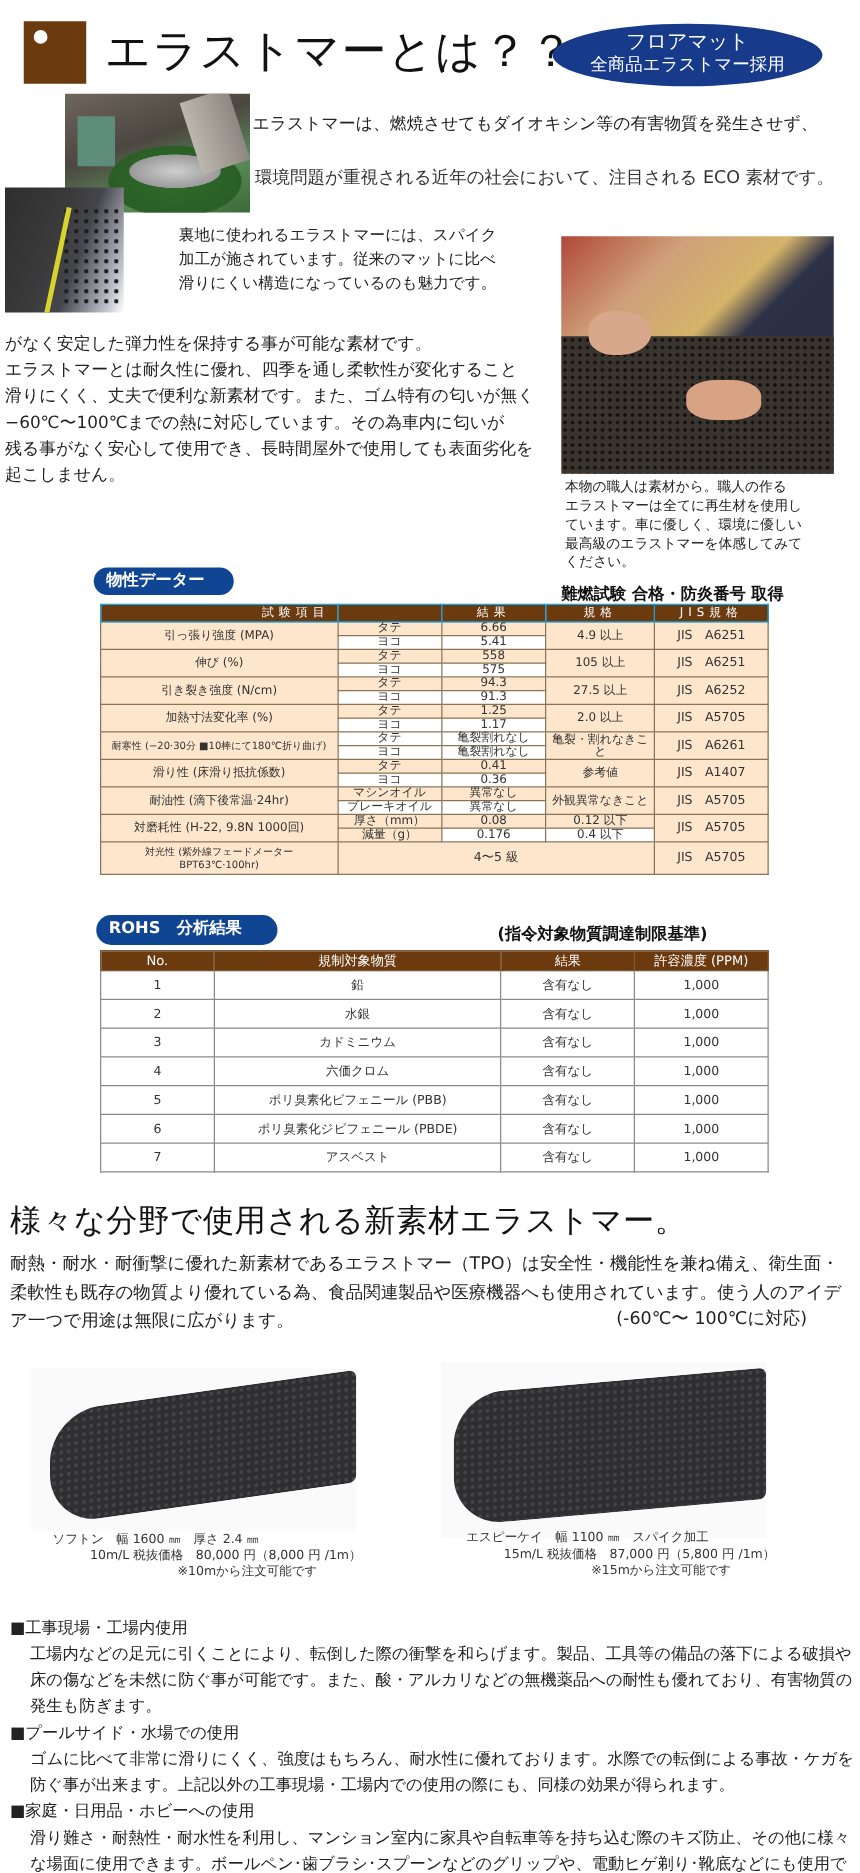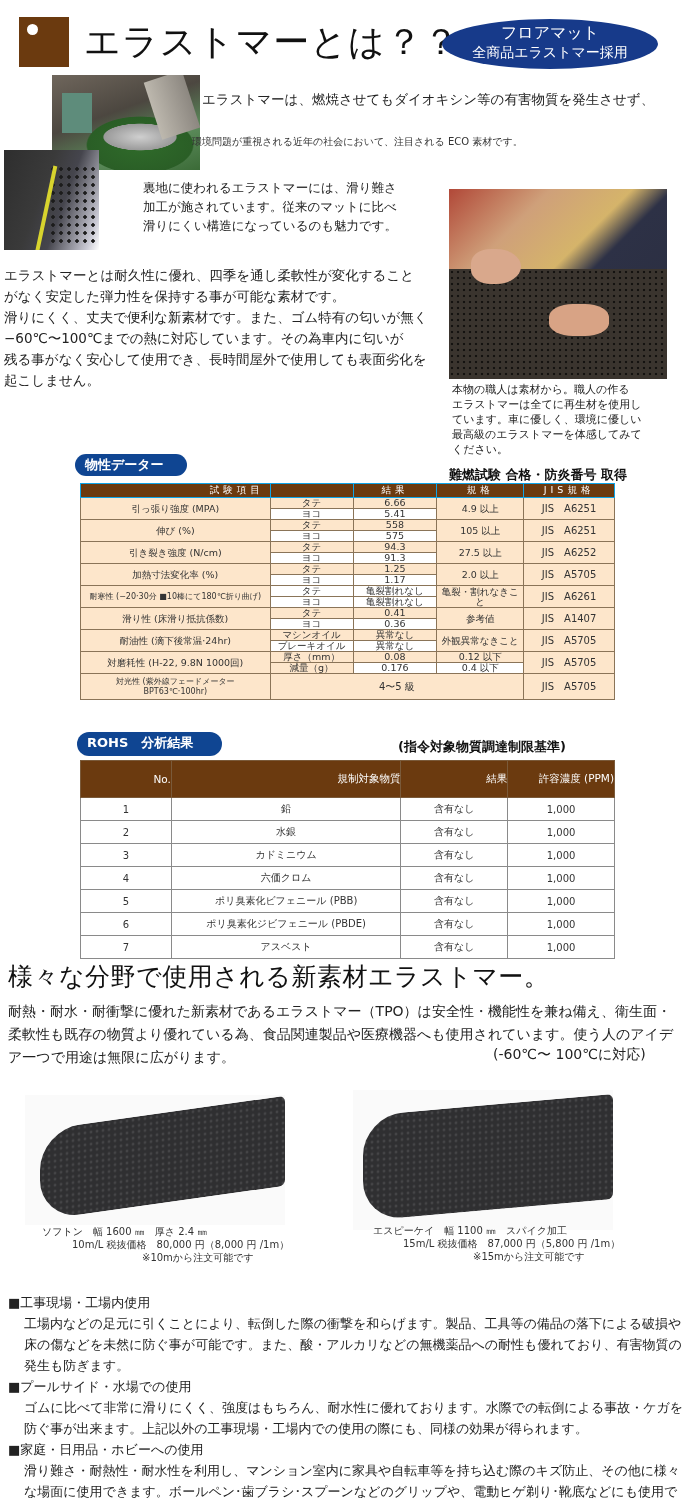--- a/index.html
+++ b/index.html
@@ -44,21 +44,21 @@
   .roll-1 .body { left: 15px; top: 18px; width: 245px; height: 90px; transform: skewY(-8deg); }
   .roll-2 .body { left: 10px; top: 15px; width: 250px; height: 105px; transform: skewY(-5deg); }
 
   .caption { font-size: 10px; line-height: 13px; color: #333; white-space: pre; }
   .cap-1 { left: 42px; top: 1225px; }
   .cap-2 { left: 373px; top: 1224px; }
 
   
   .txt { font-size: 13px; line-height: 22px; color: #222; }
   .intro-a { left: 202px; top: 88px; font-size: 13.5px; line-height: 22px; }
-  .intro-b { left: 192px; top: 131px; font-size: 10px; color:#333; }
+  .intro-b { left: 204px; top: 131px; font-size: 14px; color:#333; }
   .spike-text { left: 143px; top: 178px; font-size: 12.5px; line-height: 19px; }
   .props-text { left: 4px; top: 265px; font-size: 13.5px; line-height: 21px; width: 440px; }
   .craft-cap { left: 452px; top: 382px; font-size: 11px; line-height: 15px; width: 210px; }
 
   
   .pill { background: #0f4592; color: #fff; border-radius: 12px; font-weight: bold; font-size: 13px; line-height: 22px; padding: 0 14px 0 10px; }
   .pill-props { left: 75px; top: 454px; width: 112px; height: 22px; }
   .pill-rohs { left: 77px; top: 732px; width: 145px; height: 24px; }
   .sub-right { font-weight: bold; font-size: 13px; color: #111; }
   .sub-props { left: 427px; top: 466px; padding-left: 22px; }
@@ -67,21 +67,21 @@
   
   table { border-collapse: collapse; }
   .ptable { left: 80px; top: 483px; width: 535px; font-size: 9.5px; color: #333; }
   .ptable th { background: #6b3a0f; color: #fff; font-weight: normal; height: 11px; font-size: 9.5px; border: 1px solid #0ea5e9; letter-spacing: 4px; }
   .ptable td { border: 1px solid #8a7458; text-align: center; height: 11px; line-height: 10px; background: #fde6cb; padding: 0 2px; }
   .ptable td.wh { background: #ffffff; }
   .ptable td.big { font-size: 10px; }
 
   
   .rtable { left: 80px; top: 760px; width: 535px; font-size: 10px; color: #333; }
-  .rtable th { background: #6b3a0f; color: #fff; font-weight: normal; height: 37px; border: 1px solid #7a5a3a; font-size: 10.5px; text-align: right; }
+  .rtable th { background: #6b3a0f; color: #fff; font-weight: normal; height: 16px; border: 1px solid #7a5a3a; font-size: 10.5px; }
   .rtable td { border: 1px solid #8a8a8a; text-align: center; height: 23px; background: #fff; }
 
   
   .sec2-title { left: 8px; top: 960px; font-size: 25px; color: #111; letter-spacing: 0.5px; }
   .sec2-body { left: 8px; top: 1000px; width: 676px; font-size: 14px; line-height: 23px; color: #222; }
   .sec2-note { left: 487px; top: 1046px; font-size: 14px; color:#222; }
 
   .uses { left: 8px; top: 1292px; width: 680px; font-size: 13px; line-height: 21px; color: #222; }
   .uses .head { display:block; }
   .uses .para { display:block;margin-left:16px; }
@@ -106,34 +106,34 @@
   <div class="dots"></div>
   <div class="edge"></div>
 </div>
 
 <div class="abs txt intro-a">
   <div>エラストマーは、燃焼させてもダイオキシン等の有害物質を発生させず、</div>
 </div>
 <div class="abs txt intro-b">環境問題が重視される近年の社会において、注目される ECO 素材です。</div>
 
 <div class="abs txt spike-text">
-  <div>裏地に使われるエラストマーには、滑り難さ</div>
+  <div>裏地に使われるエラストマーには、スパイク</div>
   <div>加工が施されています。従来のマットに比べ</div>
   <div>滑りにくい構造になっているのも魅力です。</div>
 </div>
 
 <div class="abs photo photo-craft">
   <div class="sheet"></div>
   <div class="hand1"></div>
   <div class="hand2"></div>
 </div>
 
 <div class="abs txt props-text">
+  <div>がなく安定した弾力性を保持する事が可能な素材です。</div>
   <div>エラストマーとは耐久性に優れ、四季を通し柔軟性が変化すること</div>
-  <div>がなく安定した弾力性を保持する事が可能な素材です。</div>
   <div>滑りにくく、丈夫で便利な新素材です。また、ゴム特有の匂いが無く</div>
   <div>−60℃〜100℃までの熱に対応しています。その為車内に匂いが</div>
   <div>残る事がなく安心して使用でき、長時間屋外で使用しても表面劣化を</div>
   <div>起こしません。</div>
 </div>
 
 <div class="abs txt craft-cap">
   <div>本物の職人は素材から。職人の作る</div>
   <div>エラストマーは全てに再生材を使用し</div>
   <div>ています。車に優しく、環境に優しい</div>

